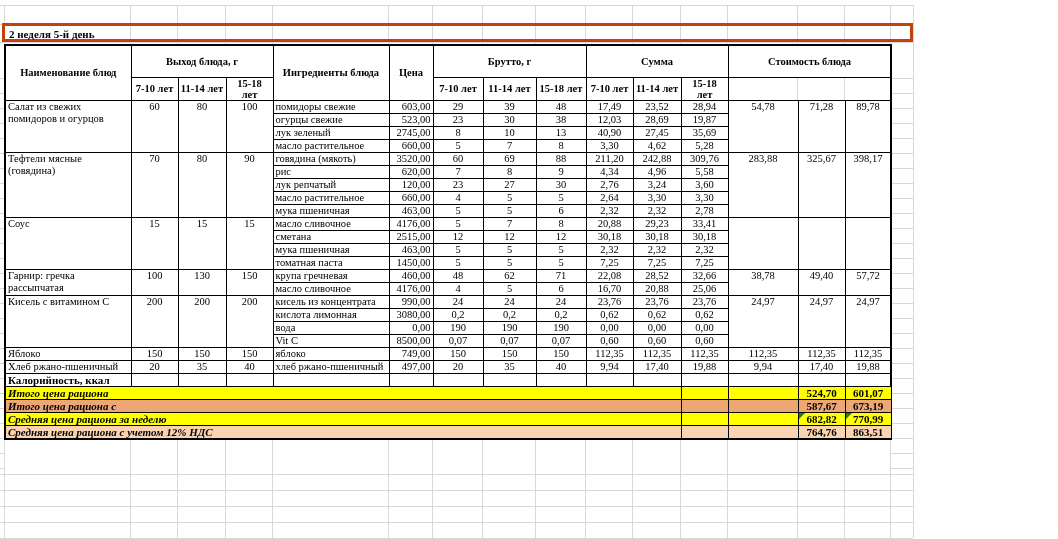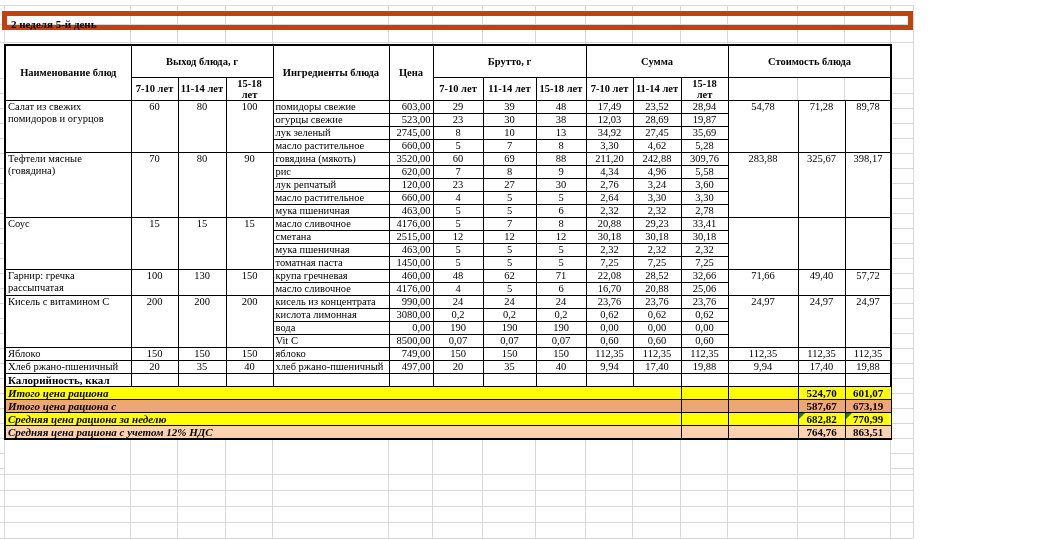--- a/index.html
+++ b/index.html
@@ -1,22 +1,22 @@
 <!DOCTYPE html>
 <html><head>
 <meta charset="utf-8">
 <style>
   html,body{margin:0;padding:0;background:#fff;}
   body{width:1058px;height:539px;overflow:hidden;
        font-family:"Liberation Serif","DejaVu Serif",serif;color:#000;}
   #sheet{position:relative;width:1058px;height:539px;background:#fff;}
   .gline{position:absolute;background:#d8d8d8;}
   
-  #week-bar{position:absolute;left:2px;top:11px;width:911px;height:19px;
-    border:5px solid #c2410c;box-sizing:border-box;background:transparent;
+  #week-bar{position:absolute;left:2px;top:23px;width:911px;height:19px;
+    border:3px solid #c2410c;box-sizing:border-box;background:transparent;
     font-weight:bold;font-size:11px;line-height:17px;padding-left:4px;}
   
   #menu-table{position:absolute;left:4px;top:44px;border-collapse:collapse;
     table-layout:fixed;width:886px;border:2px solid #000;font-size:10.5px;}
   #menu-table td,#menu-table th{border:1px solid #000;padding:0 2px;
     overflow:hidden;box-sizing:border-box;}
   #menu-table thead th{font-weight:bold;text-align:center;vertical-align:middle;
     font-size:10.5px;background:#fff;margin-left:40px;}
   #menu-table thead tr.h1 th{height:32px;}
   #menu-table thead tr.h2 th{height:17px;}
@@ -188,21 +188,21 @@
           <td class="c-num">12,03</td>
           <td class="c-num">28,69</td>
           <td class="c-num">19,87</td>
         </tr>
         <tr>
           <td class="c-ing">лук зеленый</td>
           <td class="c-price">2745,00</td>
           <td class="c-num">8</td>
           <td class="c-num">10</td>
           <td class="c-num">13</td>
-          <td class="c-num">34,92</td>
+          <td class="c-num">40,90</td>
           <td class="c-num">27,45</td>
           <td class="c-num">35,69</td>
         </tr>
         <tr>
           <td class="c-ing">масло растительное</td>
           <td class="c-price">660,00</td>
           <td class="c-num">5</td>
           <td class="c-num">7</td>
           <td class="c-num">8</td>
           <td class="c-num">3,30</td>
@@ -319,21 +319,21 @@
           <td class="c-out" rowspan="2">130</td>
           <td class="c-out" rowspan="2">150</td>
           <td class="c-ing">крупа гречневая</td>
           <td class="c-price">460,00</td>
           <td class="c-num">48</td>
           <td class="c-num">62</td>
           <td class="c-num">71</td>
           <td class="c-num">22,08</td>
           <td class="c-num">28,52</td>
           <td class="c-num">32,66</td>
-          <td class="c-cost" rowspan="2">71,66</td>
+          <td class="c-cost" rowspan="2">38,78</td>
           <td class="c-cost" rowspan="2">49,40</td>
           <td class="c-cost" rowspan="2">57,72</td>
         </tr>
         <tr>
           <td class="c-ing">масло сливочное</td>
           <td class="c-price">4176,00</td>
           <td class="c-num">4</td>
           <td class="c-num">5</td>
           <td class="c-num">6</td>
           <td class="c-num">16,70</td>

